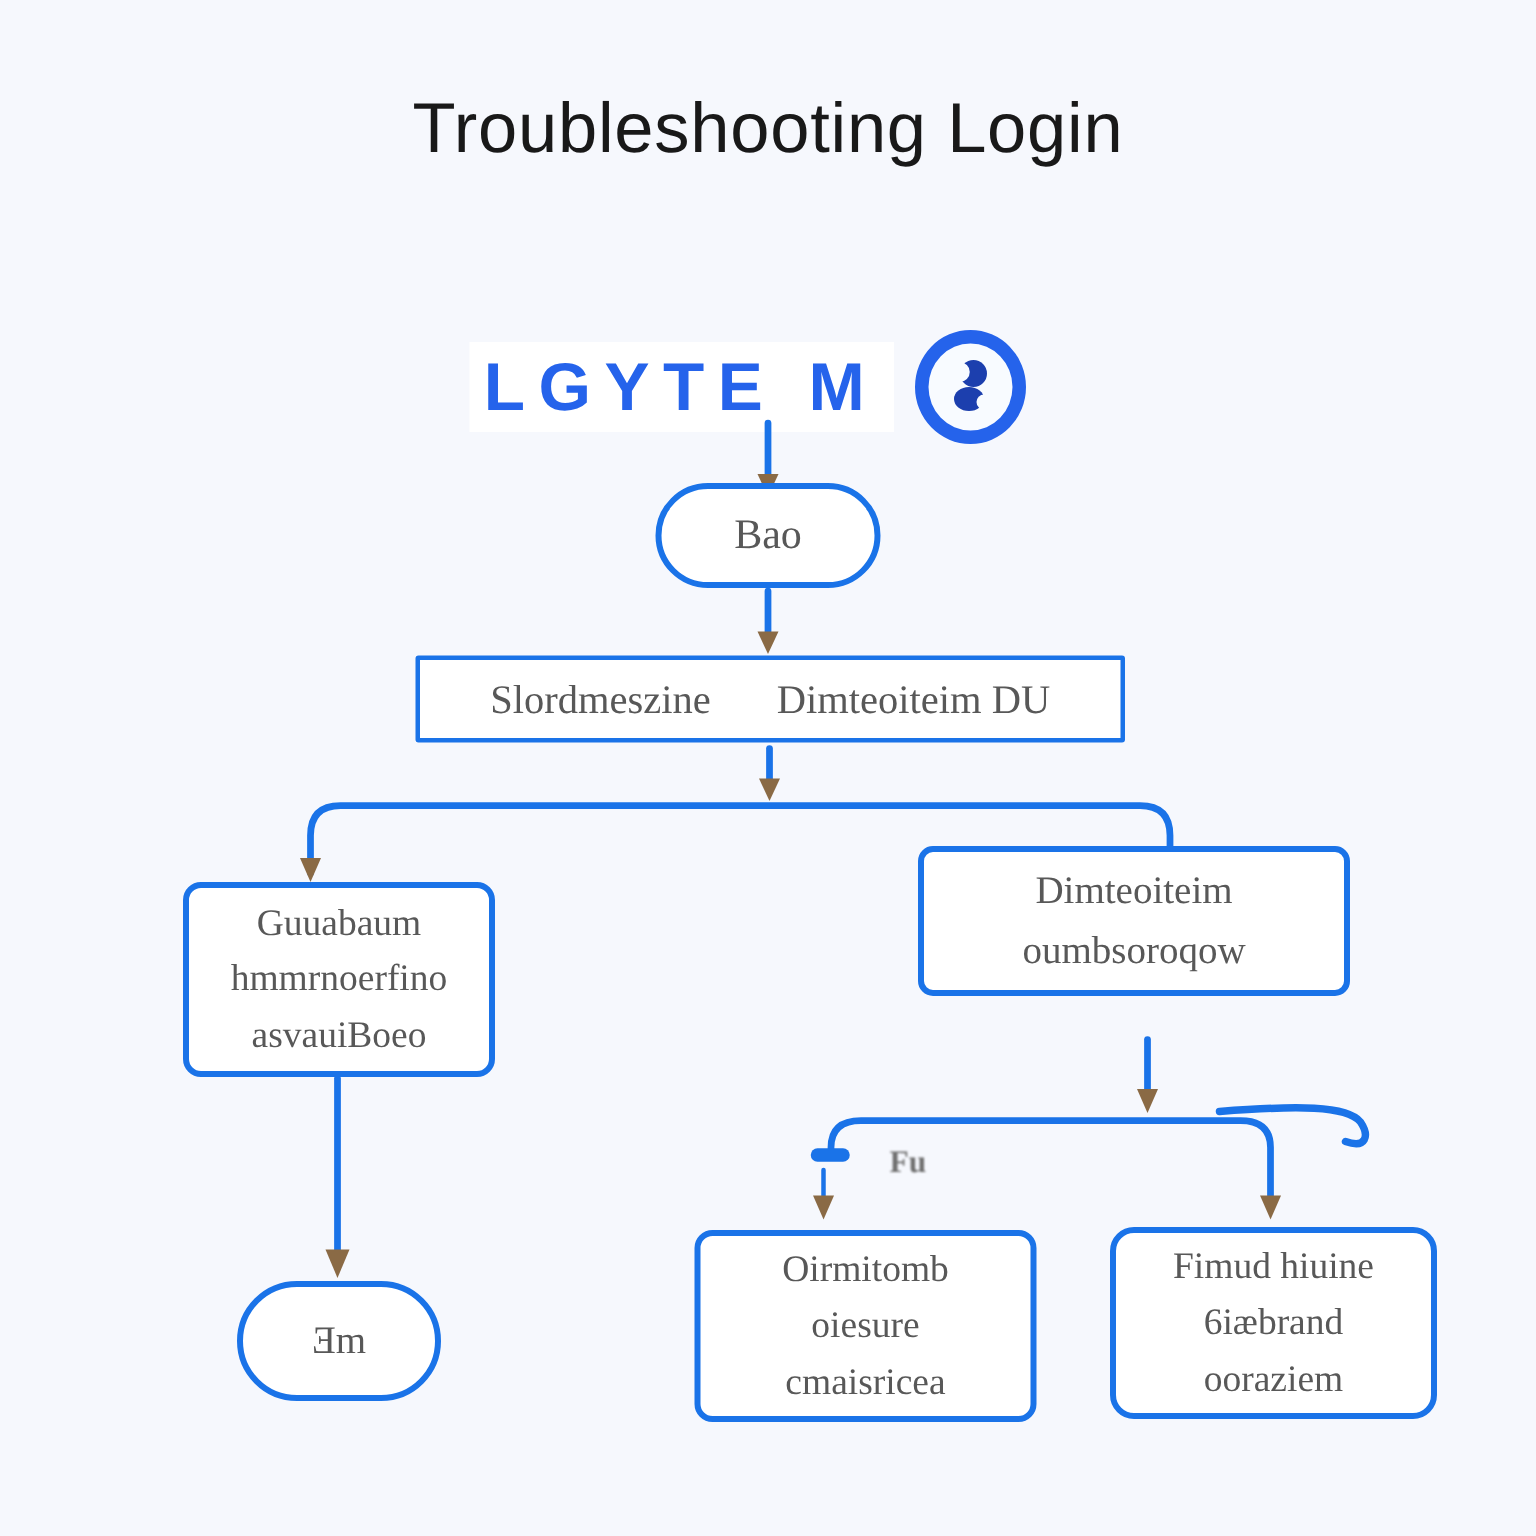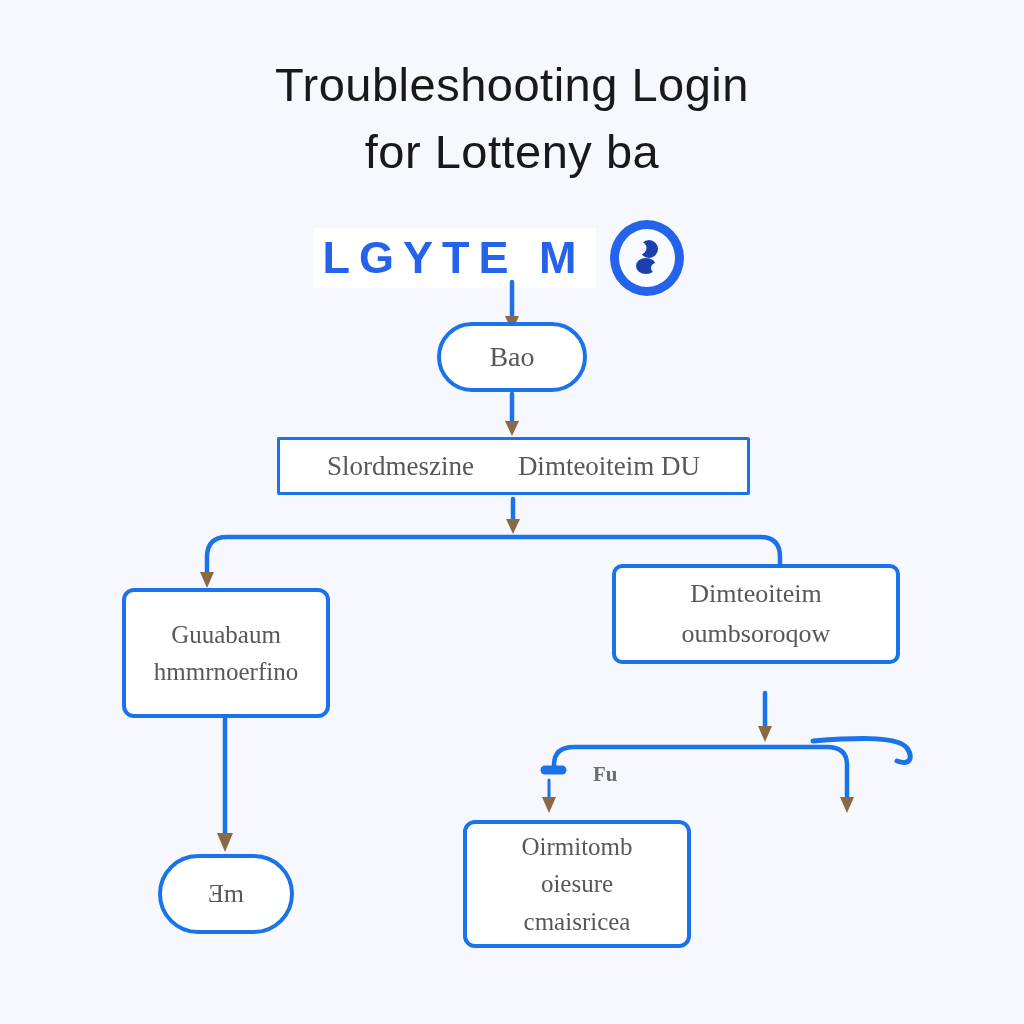--- a/index.html
+++ b/index.html
@@ -42,21 +42,20 @@
     font-size:21px;font-weight:bold;color:#6e6e6e;filter:blur(0.6px);
   }
 </style>
 </head>
 <body>
 
 <div class="stage">
 
   <div class="title">
     <div>Troubleshooting Login</div>
-    <div>for Lotteny ba</div>
   </div>
 
   <div class="logo-row">
     <span class="logo-text">LGYTE M</span>
     <span class="logo-icon">
       <svg width="38" height="42" viewBox="0 0 38 42">
         <circle cx="21" cy="12" r="9" fill="#1c3fae"></circle>
         <circle cx="12" cy="11" r="6.5" fill="#f8fbff"></circle>
         <ellipse cx="18" cy="29" rx="10" ry="8" fill="#1c3fae"></ellipse>
         <circle cx="28" cy="31" r="5" fill="#f8fbff"></circle>
@@ -104,33 +103,39 @@
   </div>
 
   <div class="node" style="left:277px;top:437px;width:467px;height:52px;border-width:3px;border-radius:2px;font-size:27px;flex-direction:row;gap:44px;">
     <span class="ln">Slordmeszine</span>
     <span class="ln">Dimteoiteim DU</span>
   </div>
 
   <div class="node" style="left:122px;top:588px;width:200px;height:122px;border-radius:12px;font-size:25px;line-height:1.5;">
     <span class="ln">Guuabaum</span>
     <span class="ln">hmmrnoerfino</span>
+    <span class="ln">asvauiBoeo</span>
   </div>
 
   <div class="node" style="left:612px;top:564px;width:280px;height:92px;border-radius:10px;font-size:26px;line-height:1.55;">
     <span class="ln">Dimteoiteim</span>
     <span class="ln">oumbsoroqow</span>
   </div>
 
   <span class="branch-label">Fu</span>
 
   <div class="node" style="left:437px;top:820px;width:220px;height:120px;border-radius:12px;font-size:25px;line-height:1.5;margin-left:26px;">
     <span class="ln">Oirmitomb</span>
     <span class="ln">oiesure</span>
     <span class="ln">cmaisricea</span>
   </div>
 
+  <div class="node" style="left:740px;top:818px;width:210px;height:120px;border-radius:16px;font-size:25px;line-height:1.5;">
+    <span class="ln">Fimud hiuine</span>
+    <span class="ln">6iæbrand</span>
+    <span class="ln">ooraziem</span>
+  </div>
 
   <div class="node pill" style="left:158px;top:854px;width:128px;height:72px;font-size:26px;">
     <span class="ln">Ǝm</span>
   </div>
 
 </div>
 
 </body></html>

